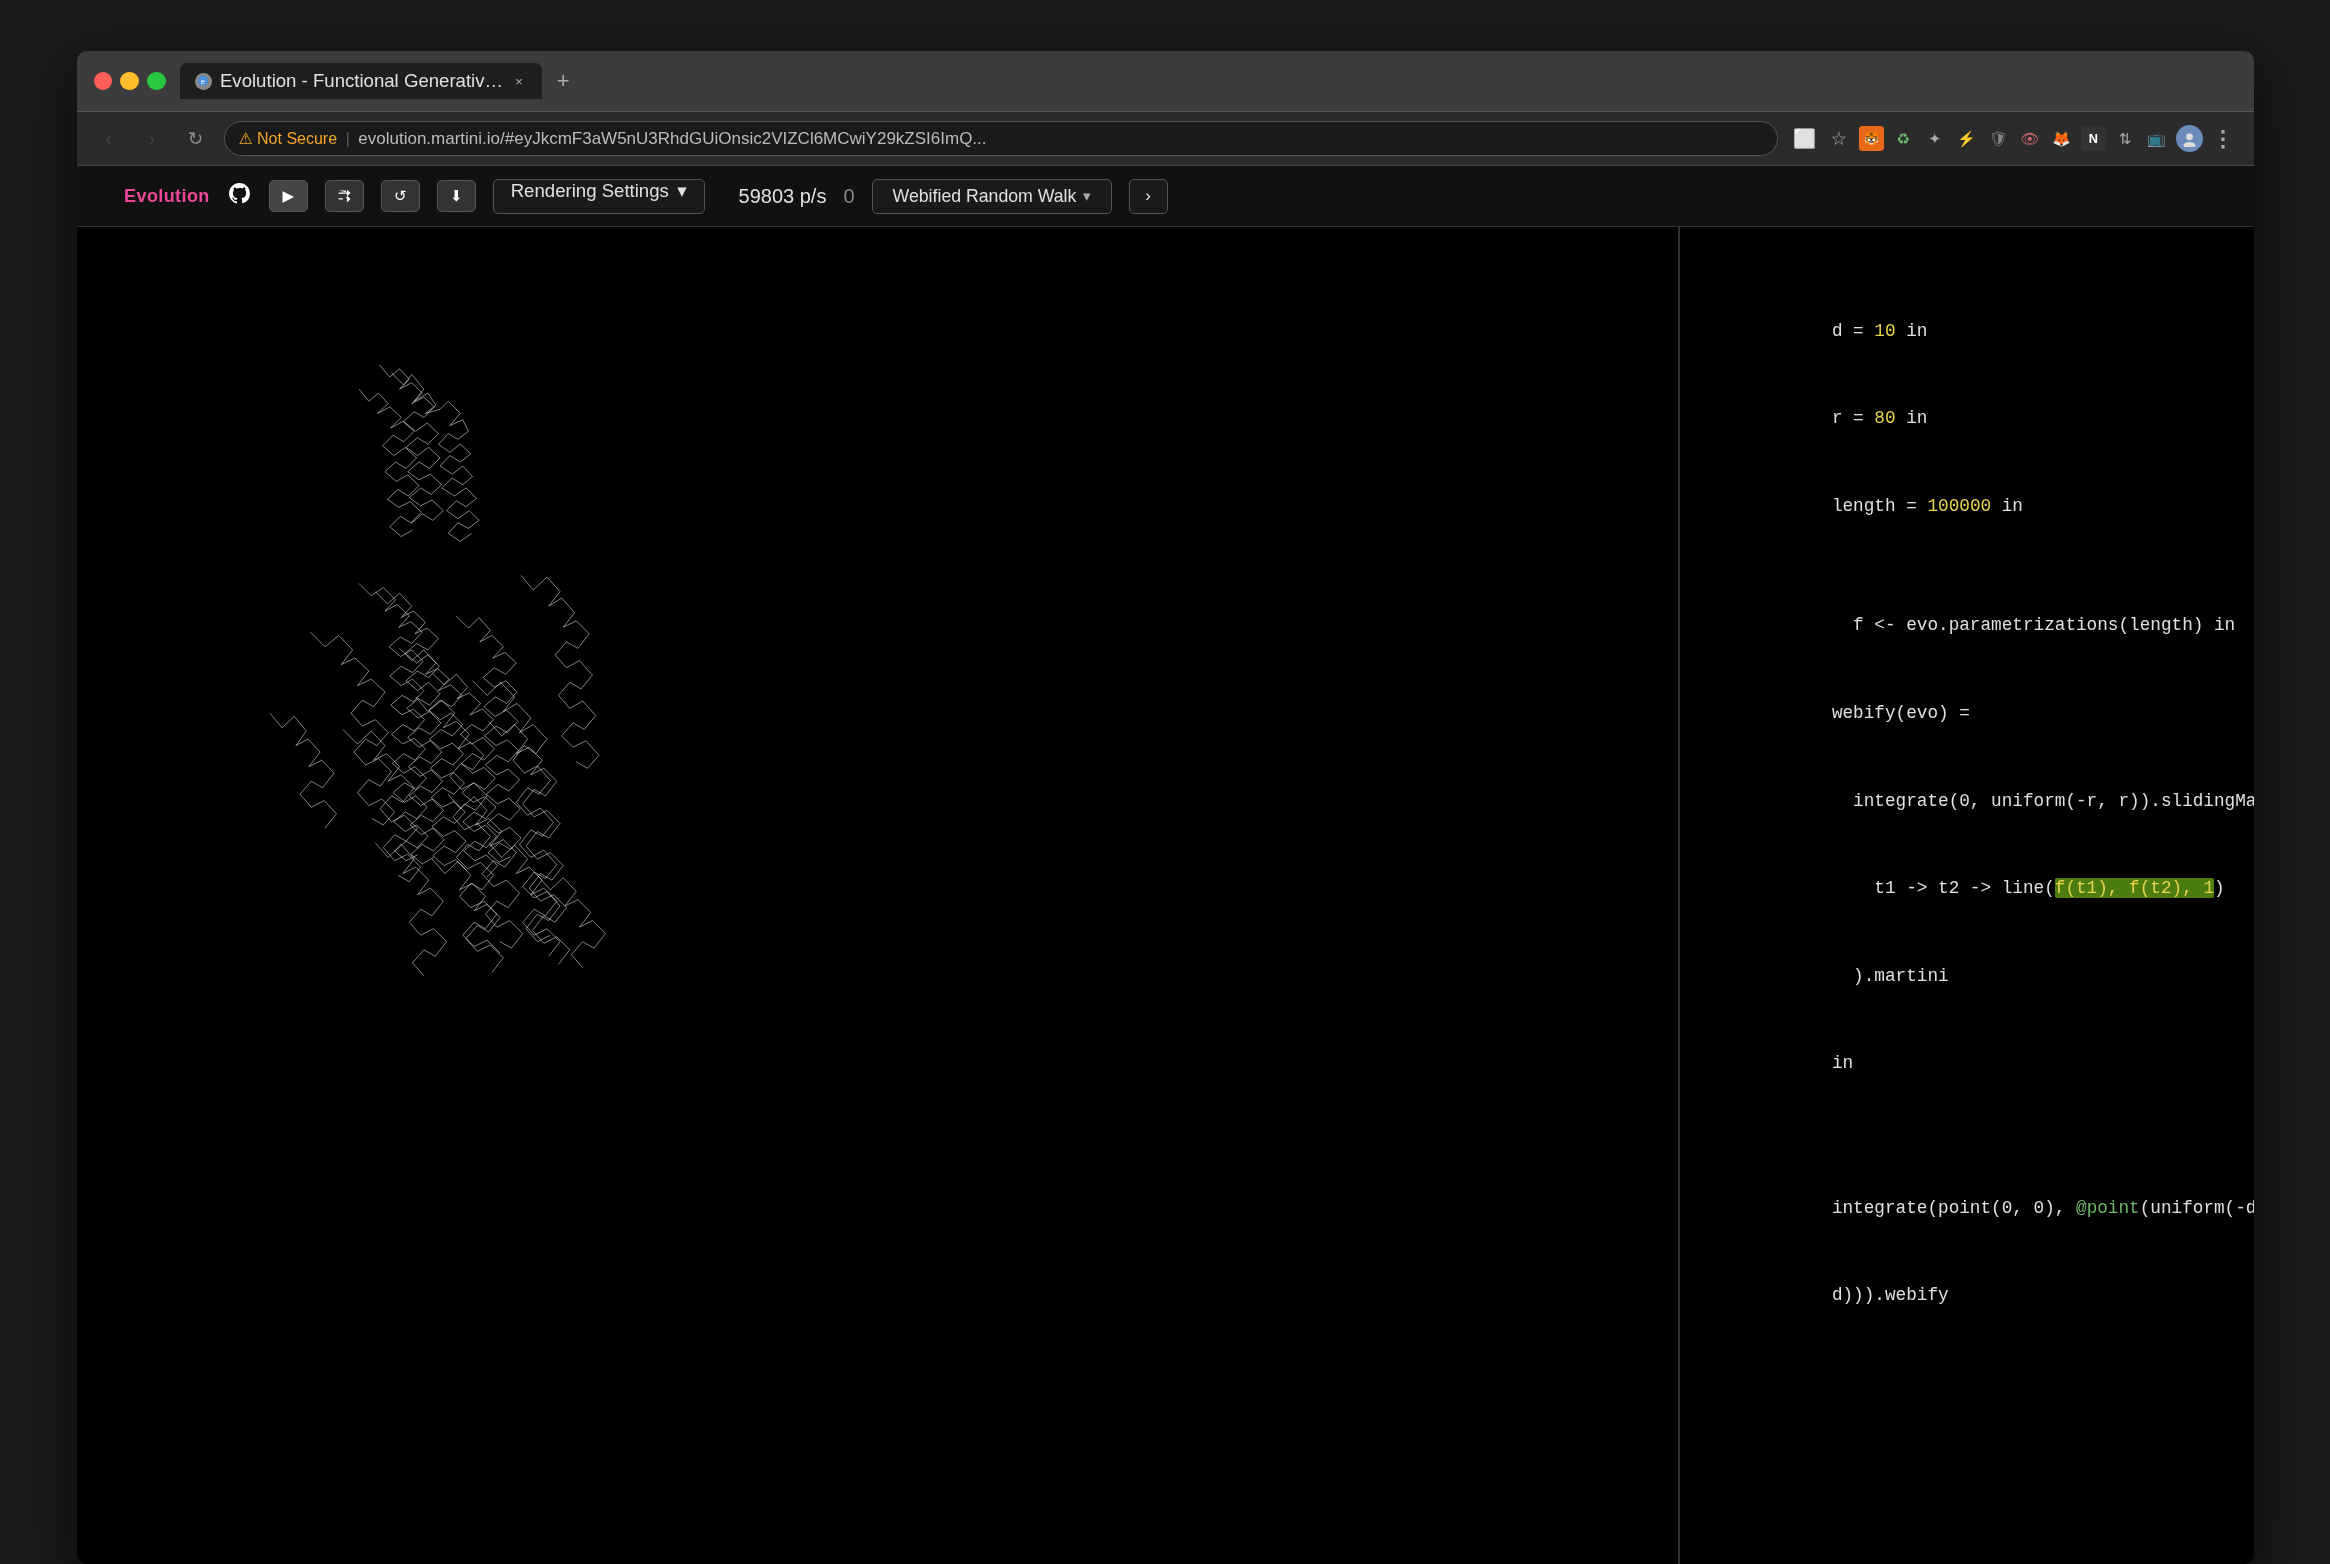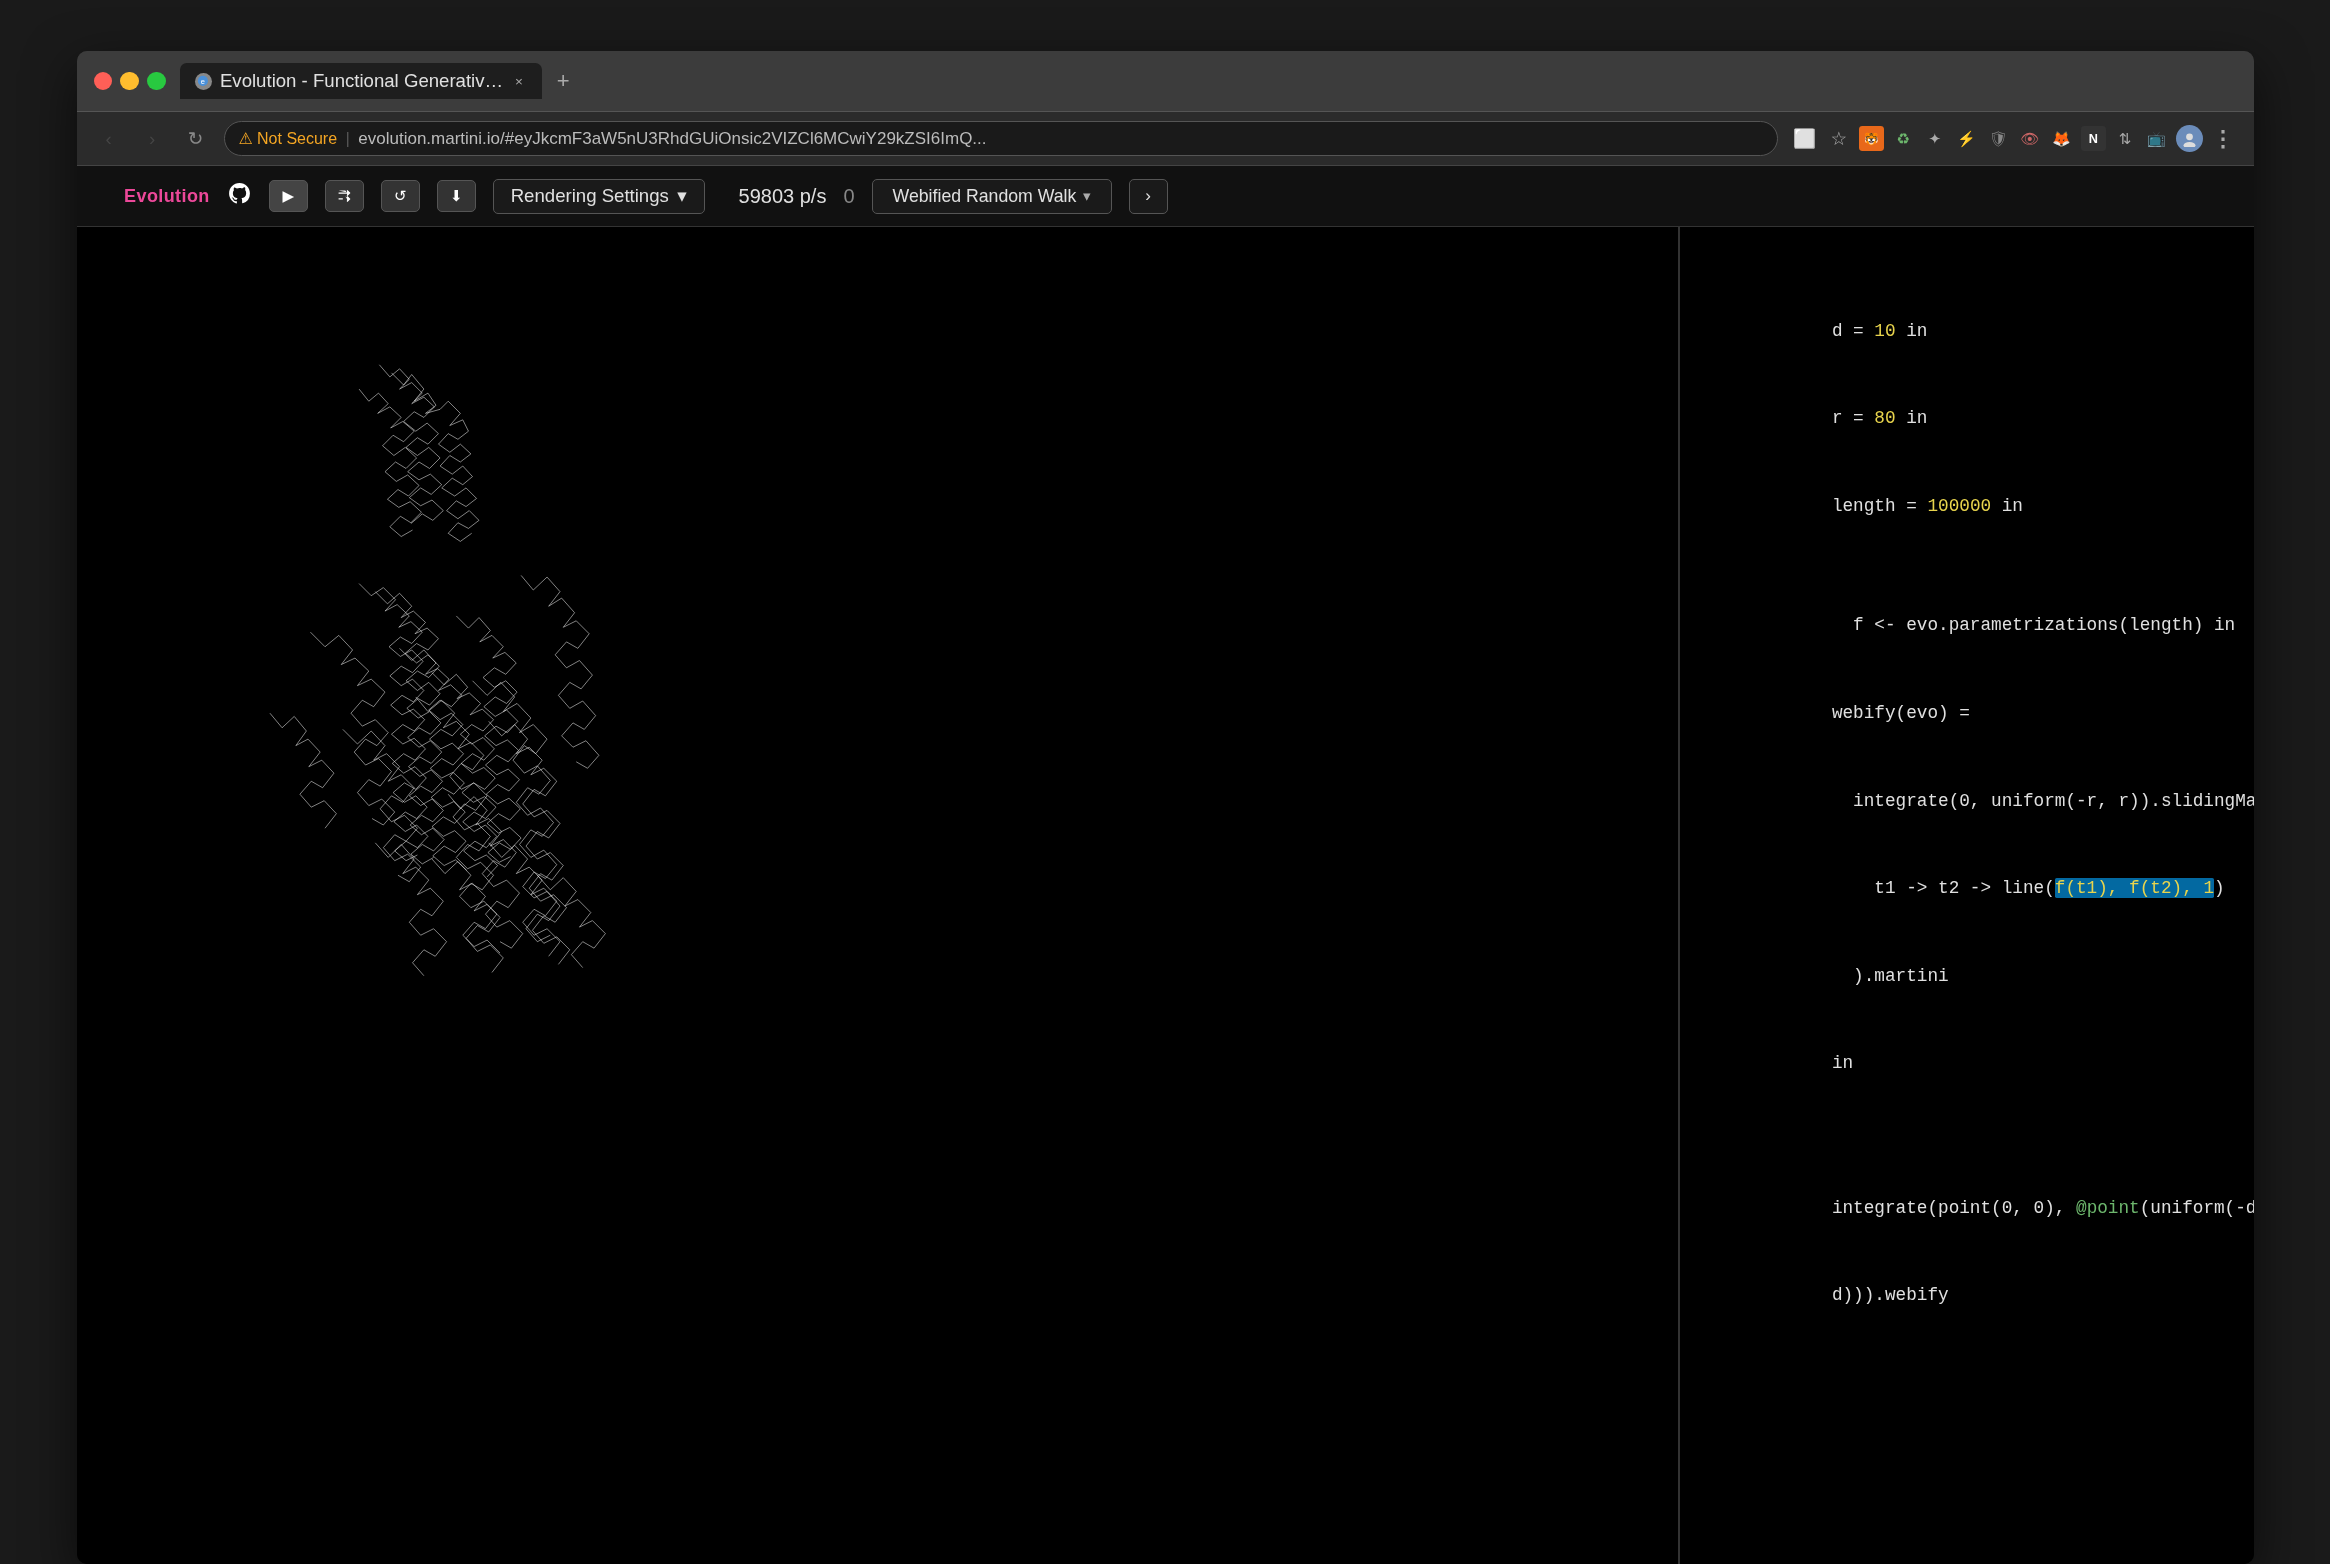--- a/index.html
+++ b/index.html
@@ -225,21 +225,20 @@
     }
     .toolbar-btn.play { background: #444; }
 
     .rendering-settings-btn {
       background: #1a1a1a;
       border: 0.8px solid #555;
       border-radius: 5px;
       padding: 0 17px;
       height: 35px;
       display: flex;
-      align-items: center;
       gap: 8.4px;
       color: #e0e0e0;
       font-size: 18.6px;
       cursor: pointer;
       white-space: nowrap;
     }
 
     .pps-counter {
       color: #e0e0e0;
       font-size: 20px;
@@ -327,21 +326,21 @@
     }
 
     .code-line {
       white-space: pre;
     }
 
     .code-white { color: #e0e0e0; }
     .code-yellow { color: #e8d44d; }
     .code-green { color: #6db76d; }
     .code-highlight {
-      background: #0369a1;
+      background: #4d7c0f;
       border-radius: 1.7px;
       color: #e8d44d;
     }
 
     .code-block {
       margin-bottom: 6.7px;
     }
 
     .code-empty { height: 25px; }
 

